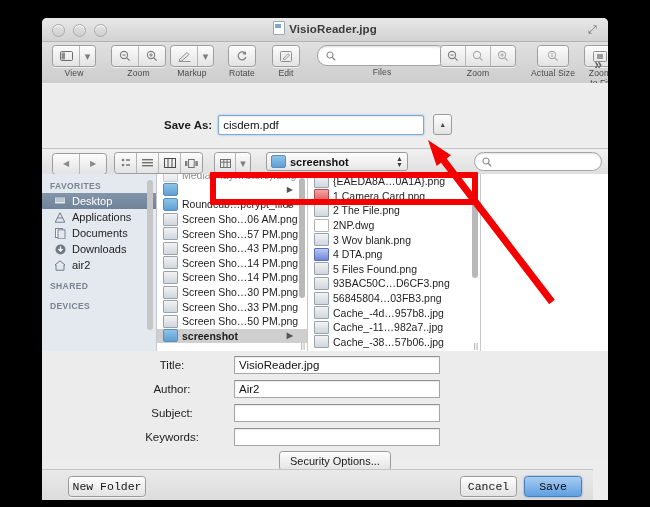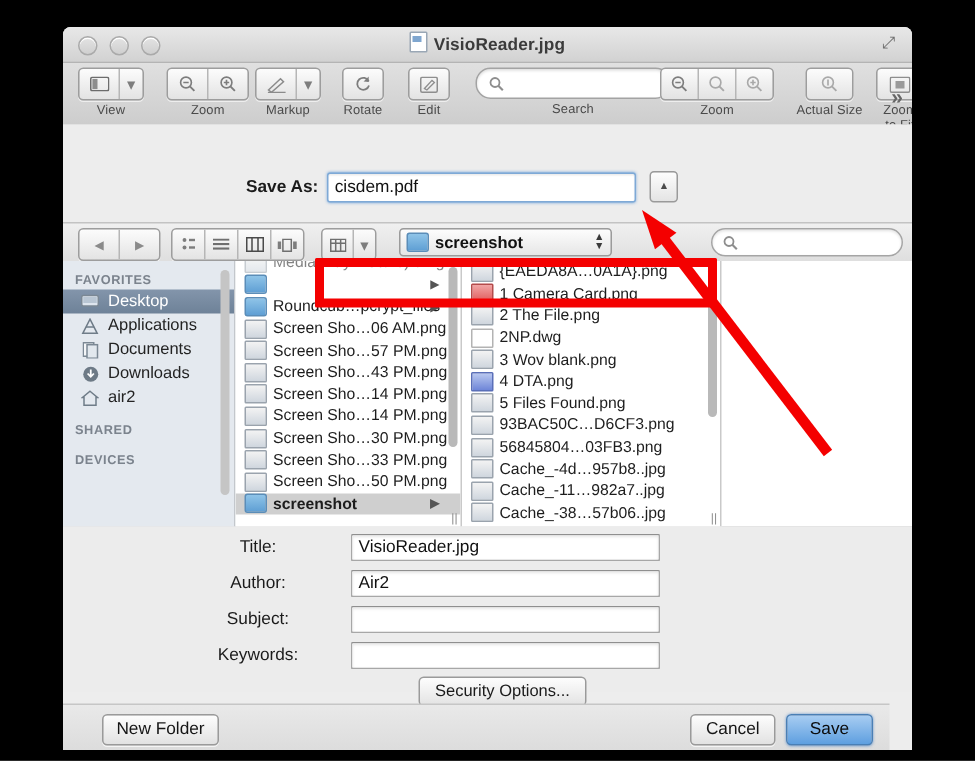--- a/index.html
+++ b/index.html
@@ -116,21 +116,21 @@
   .finput{width:196px;height:16px;border:1px solid #a7a7a7;border-top-color:#8f8f8f;
           border-radius:1px;background:#fff;font-size:11.5px;color:#111;padding:0 4px;
           line-height:16px;box-shadow:inset 0 1px 2px rgba(0,0,0,.1);}
   .secbtn{position:absolute;left:237px;top:100px;height:18px;padding:0 10px;
           border:1px solid #9a9a9a;border-radius:3.5px;
           background:linear-gradient(#fdfdfd,#e3e3e3);font-size:11px;color:#1a1a1a;
           line-height:18px;box-shadow:0 1px 0 rgba(255,255,255,.7);}
 
   
   .bottom{position:absolute;left:0;top:386px;width:551px;height:31px;
-          background:linear-gradient(#e9e9e9,#dcdcdc);border-top:1px solid #c6c6c6;}
+          background:linear-gradient(#e9e9e9,#dcdcdc);border-top:1px solid #c6c6c6;font-family:Liberation Mono, monospace;}
   .btn{position:absolute;top:6px;height:19px;border:1px solid #9a9a9a;border-radius:3.5px;
        background:linear-gradient(#fdfdfd,#e2e2e2);font-size:11.5px;color:#151515;
        line-height:19px;text-align:center;box-shadow:0 1px 0 rgba(255,255,255,.7);}
   .btn.primary{background:linear-gradient(#a8cdf2,#5e9fe0);border-color:#4a7fb5;color:#0b0b0b;
        box-shadow:0 0 2px rgba(70,130,200,.8);}
 
   .arrow{position:absolute;left:0;top:0;pointer-events:none;z-index:9;}
 </style>
 </head>
 <body>
@@ -226,21 +226,21 @@
 
       <div class="tgroup" style="left:275px;width:130px;">
         <div class="searchbox">
           <span class="mag">
             <svg class="ic" width="10" height="10" viewBox="0 0 10 10">
                 <circle cx="4" cy="4" r="3" fill="none" stroke="#8e8e8e" stroke-width="1.2"></circle>
                 <line x1="6.2" y1="6.2" x2="9.2" y2="9.2" stroke="#8e8e8e" stroke-width="1.4"></line>
               </svg>
           </span>
         </div>
-        <div class="tlabel">Search</div>
+        <div class="tlabel">Files</div>
       </div>
 
       <div class="tgroup" style="left:398px;">
         <div class="seg">
           <span style="width:24px">
             <svg class="ic" width="12" height="12" viewBox="0 0 12 12">
                 <circle cx="5" cy="5" r="3.6" fill="none" stroke="#7d7d7d" stroke-width="1.1"></circle>
                 <line x1="3.2" y1="5" x2="6.8" y2="5" stroke="#7d7d7d" stroke-width="1.1"></line>
                 <line x1="7.6" y1="7.6" x2="10.6" y2="10.6" stroke="#7d7d7d" stroke-width="1.3"></line>
               </svg>

